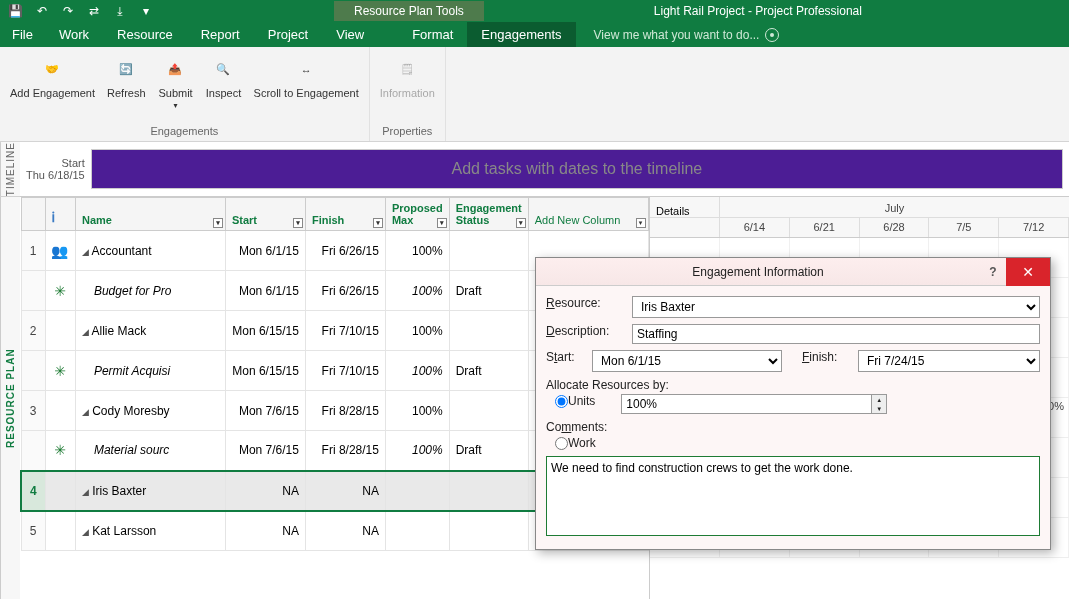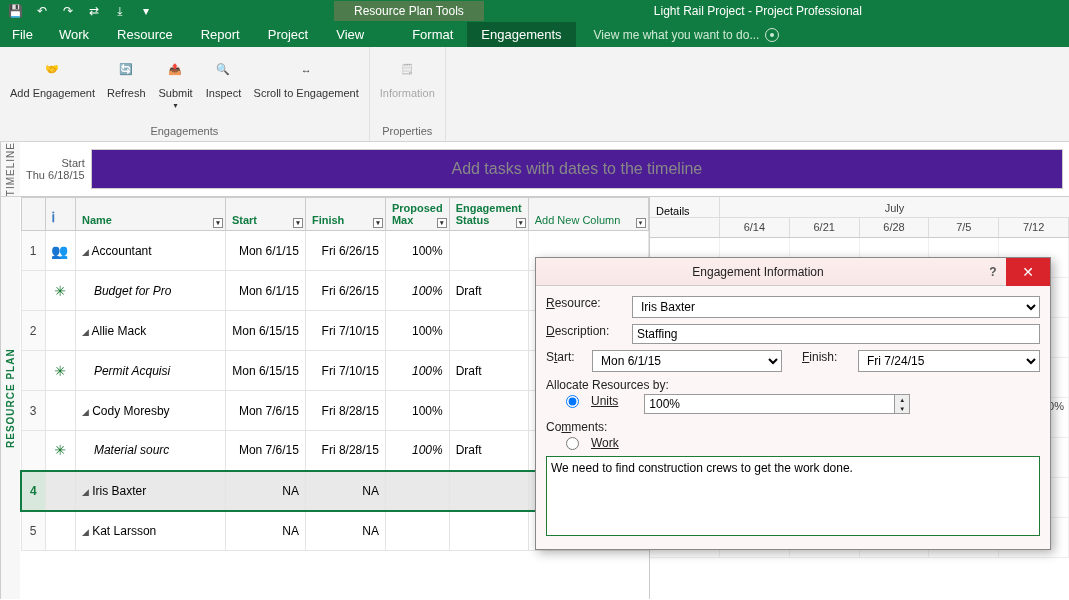--- a/index.html
+++ b/index.html
@@ -82,21 +82,21 @@
   .dialog .row label u { text-decoration: underline; }
   .dialog select, .dialog input[type=text] { border:1px solid #999; padding:2px 4px; font-size:12px; background:#fff; }
   .dialog .spin { display:flex; align-items:center;}
   .dialog .spin input { width:250px; border-right:none;}
   .dialog .spin .arrows { width:16px; height:20px; border:1px solid #999; display:flex; flex-direction:column; font-size:6px; }
   .dialog .spin .arrows span{flex:1; display:flex; align-items:center; justify-content:center; background:#eee;}
   .dialog textarea { width:100%; height:80px; border:1px solid #1e7b34; padding:4px; font-size:12px; resize:none; font-family:inherit;}
   .dialog .btns { display:flex; justify-content:space-between; padding: 6px 10px 10px 10px;}
   .dialog button { width:74px; height:22px; border:1px solid #888; background:linear-gradient(#fff,#e9e9e9); font-size:12px; cursor:pointer;}
   .dialog button.ok { border:1px solid #3b6fb5;}
-  .dialog .radio { display:flex; align-items:center; gap:12px; margin-left:20px;text-decoration:underline;}
+  .dialog .radio { display:flex; align-items:center; gap:0; margin-left:9px;}
   input[type=radio]{ margin:0;}
 </style>
 </head>
 <body>
 
 <div class="titlebar">
   <div class="qat">
     <span>💾</span>
     <span>↶</span>
     <span>↷</span>

